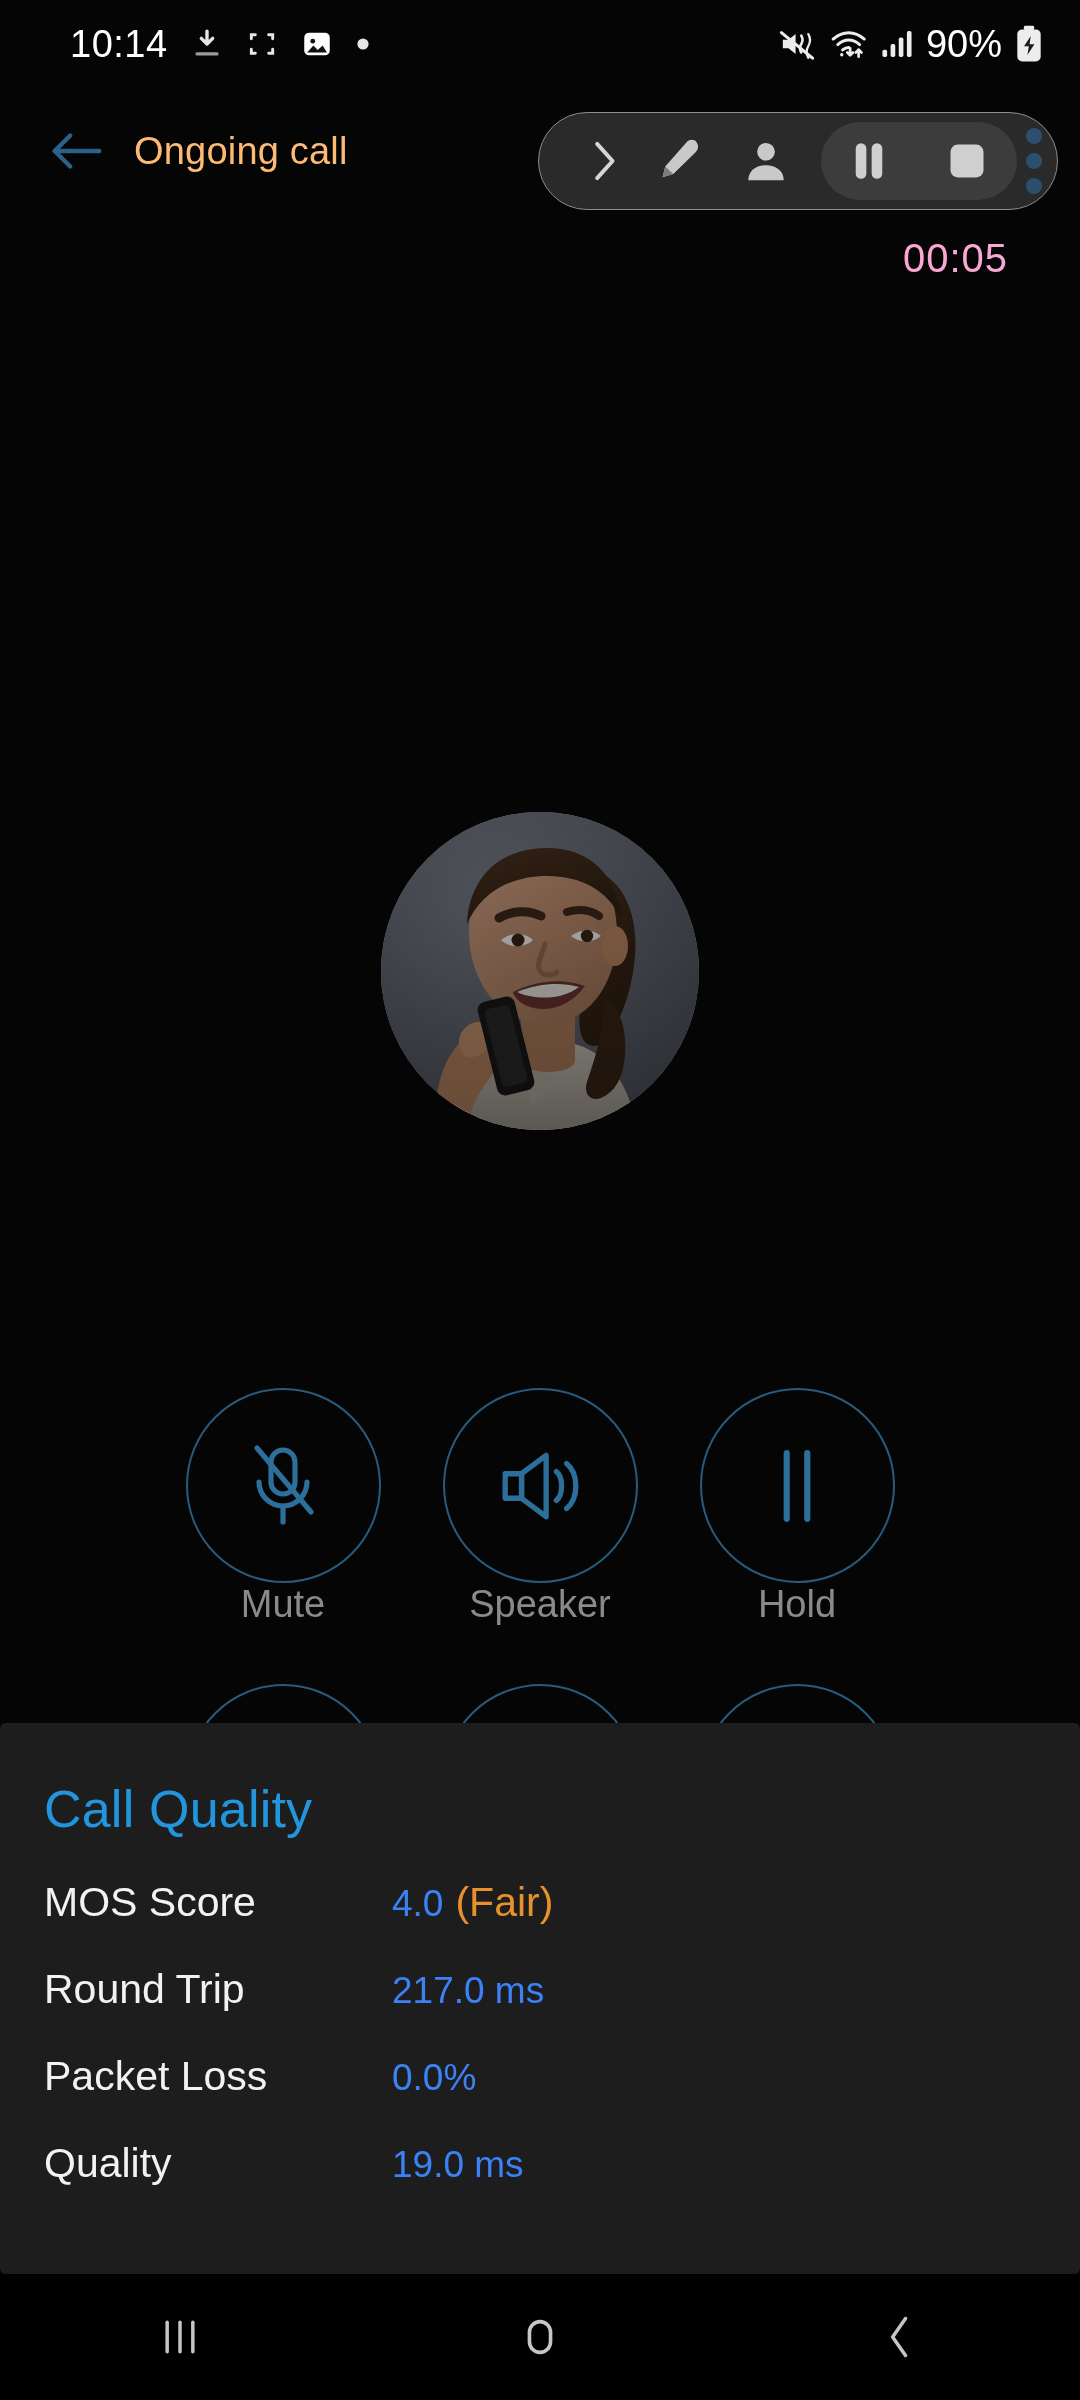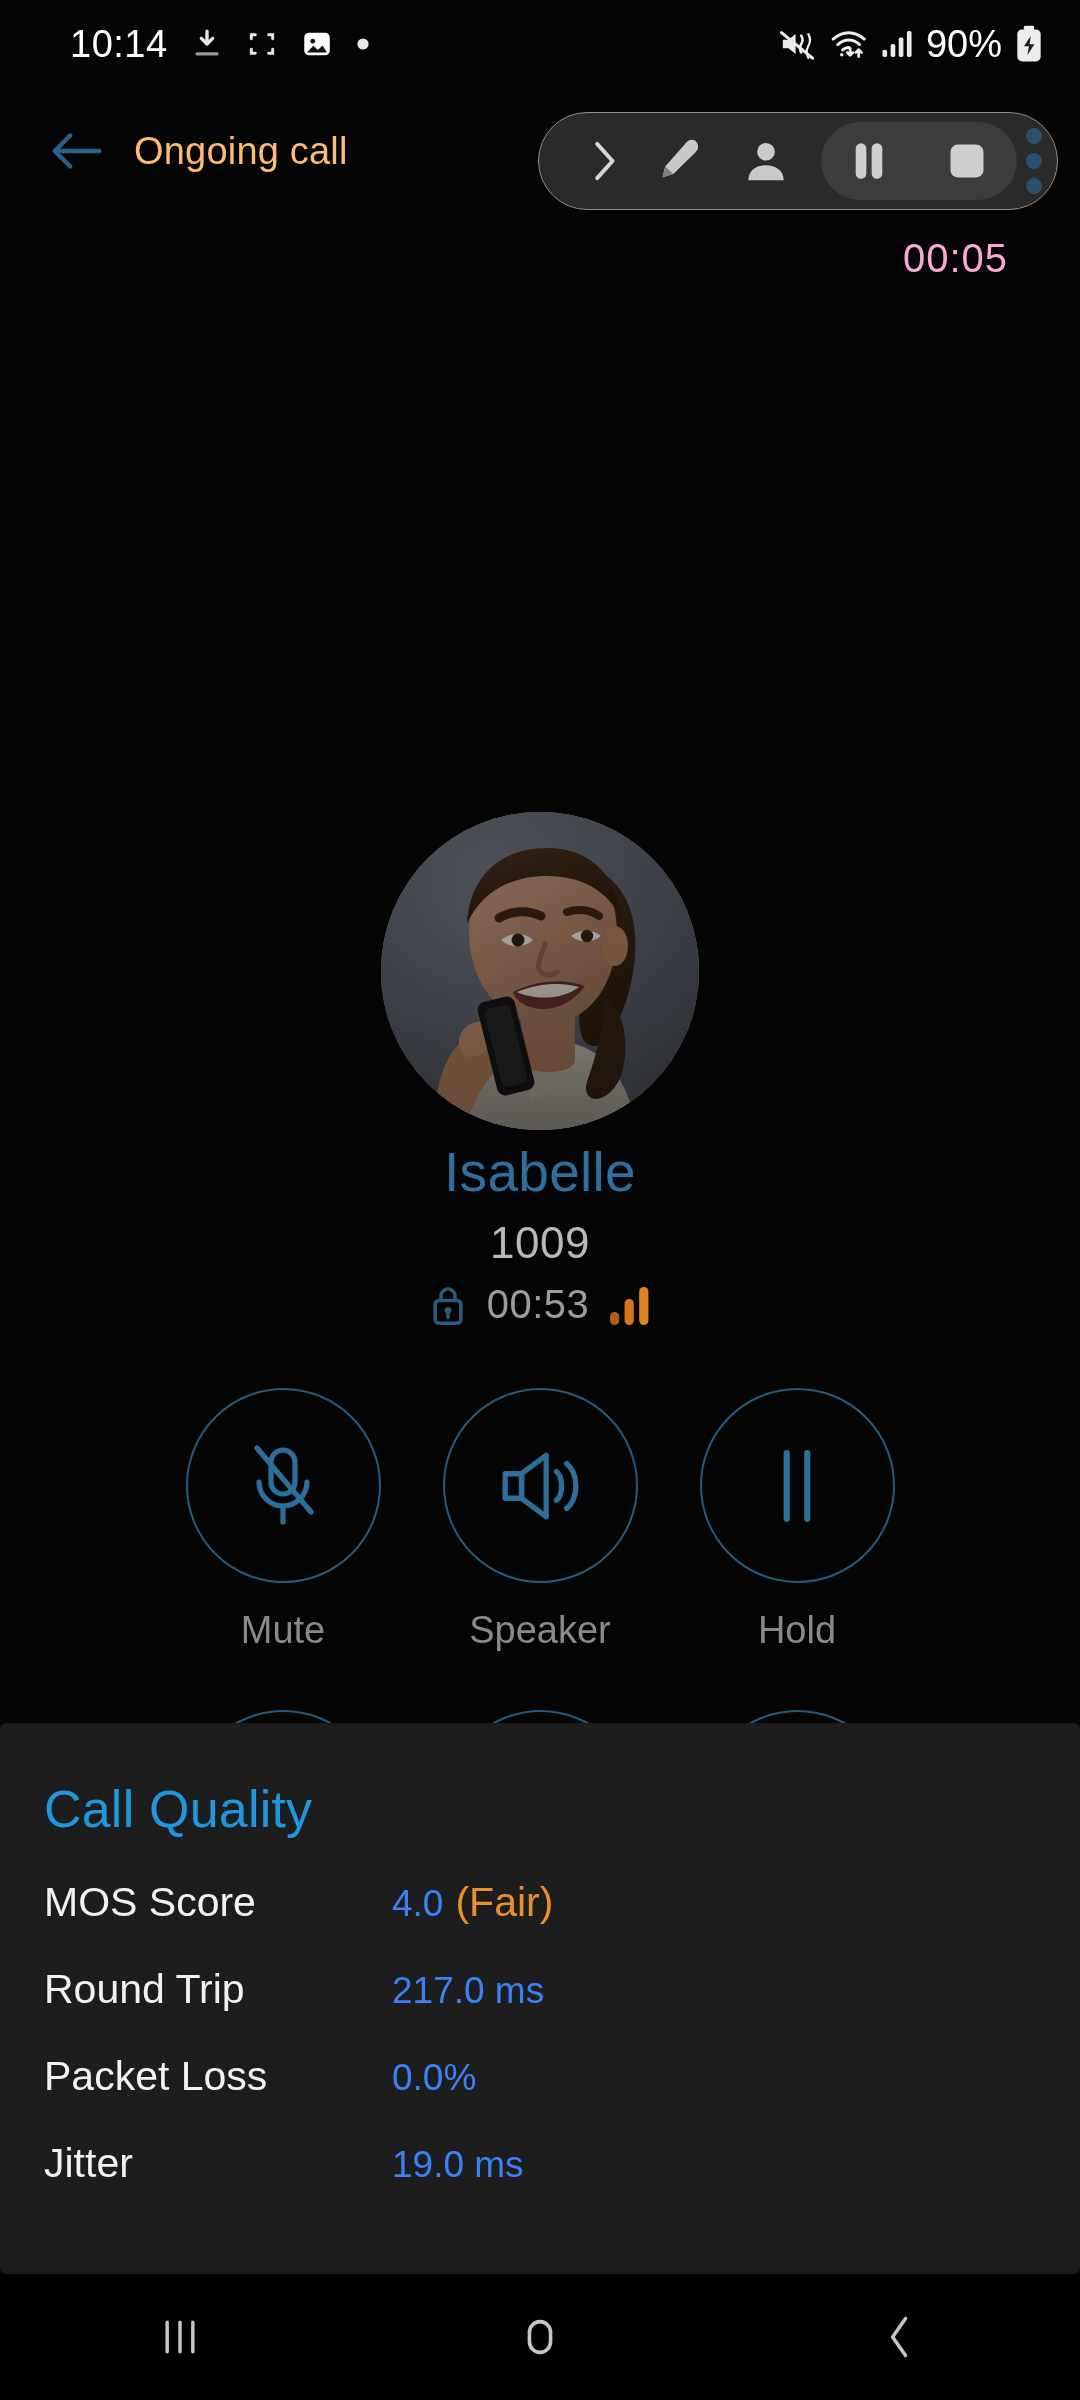--- a/index.html
+++ b/index.html
@@ -94,21 +94,21 @@
   .ctrl-row { display:flex; justify-content:center; gap:62px; }
   .ctrl {
     width:195px; display:flex; flex-direction:column; align-items:center;
   }
   .ctrl-circle {
     width:195px; height:195px; border-radius:50%;
     border:2px solid #285a7d;
     display:flex; align-items:center; justify-content:center;
     background:transparent;
   }
-  .ctrl-label { margin-top:26px; color:#8a8a8a; font-size:38px; }
+  .ctrl-label { color:#8a8a8a; font-size:38px; }
   .ctrl-row-2 { margin-top:58px; }
 
   
   #quality-panel {
     position:absolute; left:0; top:1723px; width:1080px; height:551px;
     background:#1d1d1d;
     border-top-left-radius:44px; border-top-right-radius:44px;
     padding:56px 44px 0 44px;
     border-radius:6px;
   }
@@ -306,42 +306,20 @@
       <path d="M56 318c-4-40 6-74 28-92 14-12 30-10 36 4 6 14-4 26-14 40-12 16-18 30-18 48z" fill="#c08a65"></path>
       <path d="M86 214c12-8 24-4 26 8 2 10-6 18-16 22-10 4-18-2-18-14 0-8 4-12 8-16z" fill="#cf9a74"></path>
 
       <rect x="106" y="186" width="38" height="96" rx="8" transform="rotate(-14 125 234)" fill="#191919"></rect>
       <rect x="112" y="194" width="26" height="80" rx="5" transform="rotate(-14 125 234)" fill="#2c2c2c"></rect>
 
       <rect width="318" height="318" fill="url(#dimmer)"></rect>
     </svg>
   </div>
 
-  <div id="identity">
-    <div id="contact-name">Isabelle</div>
-    <div id="contact-number">1009</div>
-    <div id="call-meta">
-      <span class="ico">
-        <svg width="38" height="44" viewBox="0 0 20 24" fill="none" stroke="#2b5c7e" stroke-width="1.9">
-          <rect x="3" y="9.5" width="14" height="12.5" rx="2.2"></rect>
-          <path d="M6.2 9.5V7a3.8 3.8 0 017.6 0v2.5"></path>
-          <circle cx="10" cy="15" r="1.8" fill="#2b5c7e" stroke="none"></circle>
-          <path d="M10 16.4v2.4" stroke-linecap="round"></path>
-        </svg>
-      </span>
-      <span id="call-duration">00:53</span>
-      <span class="ico">
-        <svg width="42" height="40" viewBox="0 0 21 20">
-          <rect x="0.5" y="13.5" width="4.6" height="6.5" rx="2.3" fill="#b55b1c"></rect>
-          <rect x="7.8" y="7" width="4.6" height="13" rx="2.3" fill="#d4751f"></rect>
-          <rect x="15.1" y="1" width="4.6" height="19" rx="2.3" fill="#e08526"></rect>
-        </svg>
-      </span>
-    </div>
-  </div>
 
   <div id="controls">
     <div class="ctrl-row">
 
       <div class="ctrl">
         <div class="ctrl-circle">
           <span class="ico">
             <svg width="82" height="92" viewBox="0 0 40 46" fill="none" stroke="#2c6f9b" stroke-width="2.6" stroke-linecap="round">
               <rect x="14" y="5" width="12" height="22" rx="6"></rect>
               <path d="M8 21c0 6.6 5.4 12 12 12s12-5.4 12-12"></path>
@@ -407,21 +385,21 @@
       <span class="q-label">Round Trip</span>
       <span class="q-value">217.0 ms</span>
     </div>
 
     <div class="q-row">
       <span class="q-label">Packet Loss</span>
       <span class="q-value">0.0%</span>
     </div>
 
     <div class="q-row">
-      <span class="q-label">Jitter</span>
+      <span class="q-label">Quality</span>
       <span class="q-value">19.0 ms</span>
     </div>
   </div>
 
   <div id="navbar">
     <div class="nav-btn">
       <svg width="42" height="44" viewBox="0 0 22 24" fill="none" stroke="#c6c6c6" stroke-width="1.9" stroke-linecap="round">
         <path d="M4 4v16"></path>
           <path d="M11 4v16"></path>
           <path d="M18 4v16"></path>

